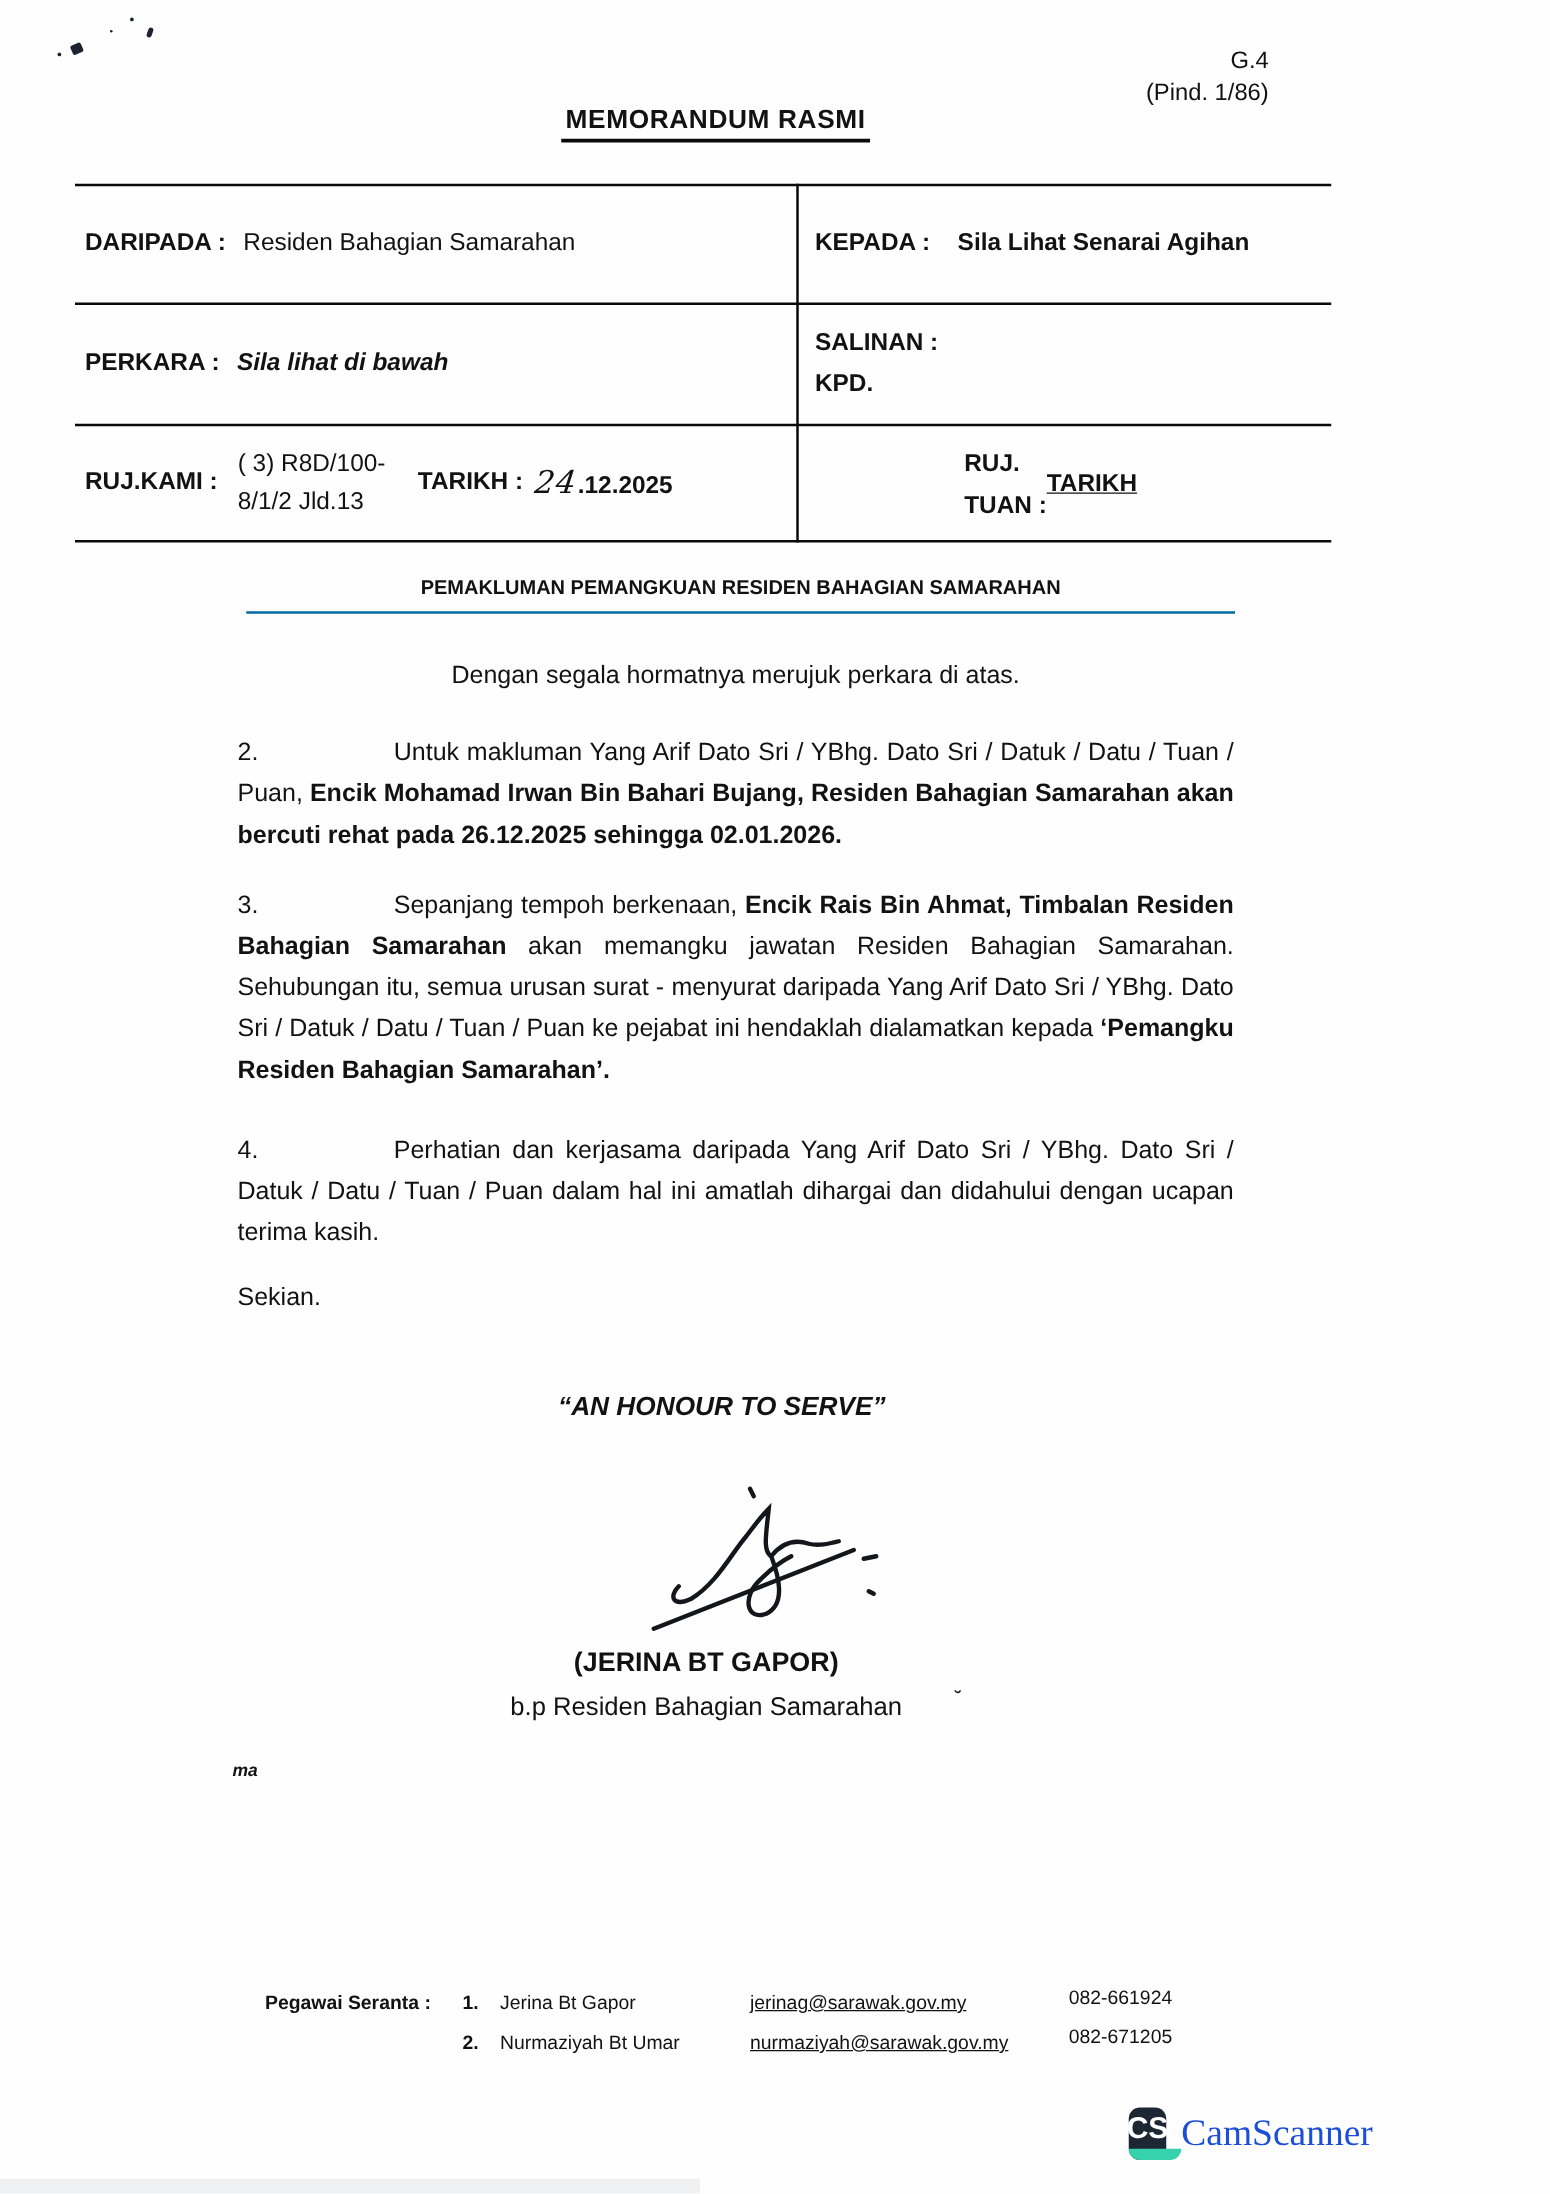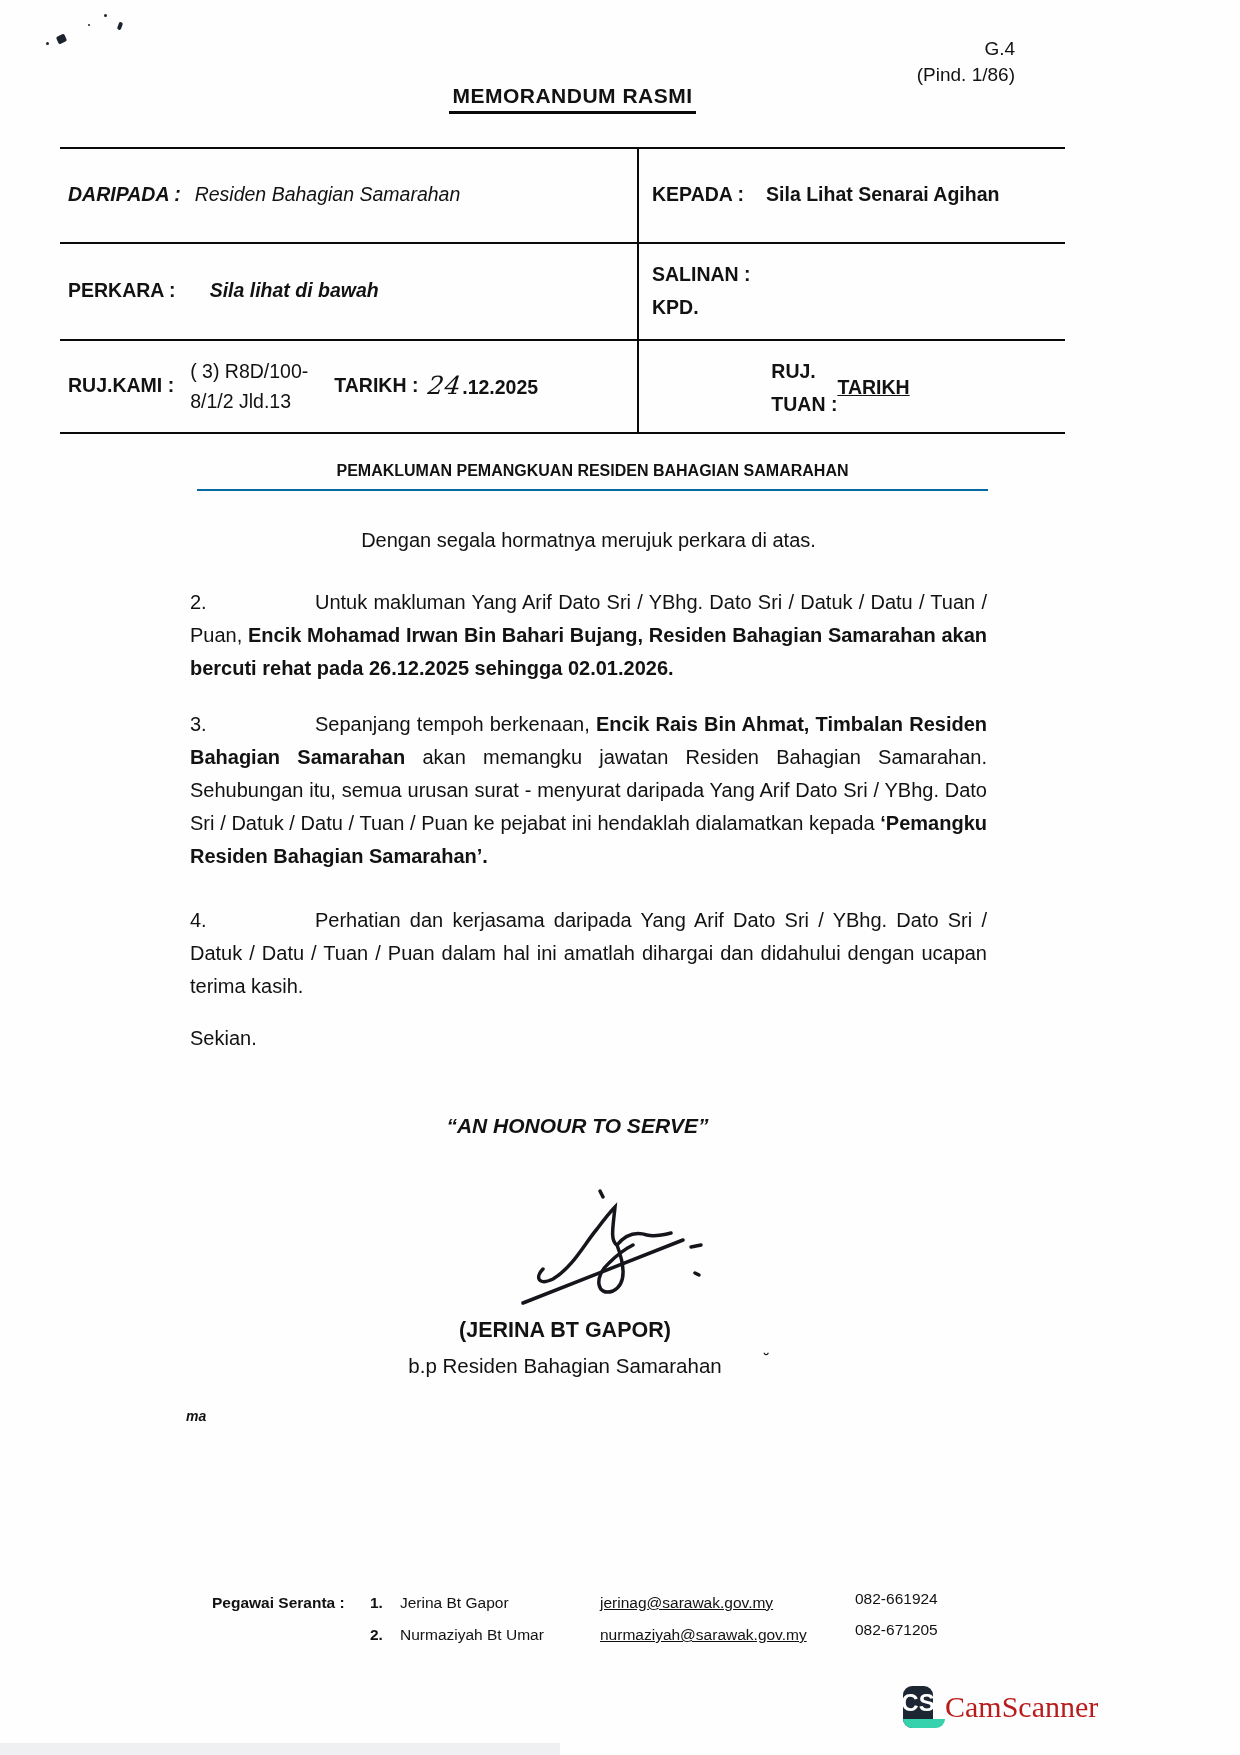--- a/index.html
+++ b/index.html
@@ -17,29 +17,29 @@
   .title-wrap{position:absolute;left:0;top:84px;width:1145px;text-align:center;}
   .title-wrap span{font-size:21px;font-weight:bold;letter-spacing:.5px;
                    border-bottom:3px solid #0a0a0a;padding:0 3px 4px 3px;}
 
   
   .hline{position:absolute;left:60px;width:1005px;height:2px;background:#0a0a0a;}
   .vline{position:absolute;left:637px;top:147px;width:2px;height:287px;background:#0a0a0a;}
 
   .cell{position:absolute;display:flex;align-items:center;font-size:19.5px;}
   .lbl{font-weight:bold;white-space:nowrap;}
-  .c-r1l{left:68px;top:147px;width:560px;height:95px;font-style:italic;}
+  .c-r1l{left:68px;top:147px;width:560px;height:95px;}
   .c-r1r{left:652px;top:147px;width:405px;height:95px;}
   .c-r2l{left:68px;top:242px;width:560px;height:97px;}
   .c-r2r{left:652px;top:242px;width:405px;height:97px;}
   .c-r3l{left:68px;top:339px;width:565px;height:93px;}
   .c-r3r{left:652px;top:339px;width:405px;height:97px;justify-content:center;}
   .val{margin-left:14px;}
   .val-bold{margin-left:22px;font-weight:bold;}
-  .val-bi{margin-left:34px;font-weight:bold;font-style:italic;}
+  .val-bi{margin-left:14px;font-weight:bold;font-style:italic;}
   .two-line{line-height:33px;}
   .ref-block{margin-left:16px;line-height:30px;white-space:nowrap;}
   .tarikh-lbl{margin-left:26px;}
   .date-val{margin-left:10px;font-weight:bold;white-space:nowrap;}
   .handwritten{display:inline-block;font-family:"DejaVu Serif", serif;font-style:italic;
                font-weight:400;font-size:25px;transform:skewX(-7deg);letter-spacing:1px;}
   .tarikh-right{font-weight:bold;padding-right:28px;text-decoration:underline;}
 
   
   .subject{position:absolute;left:197px;top:462px;width:791px;text-align:center;
@@ -85,21 +85,21 @@
   .scan-band{position:absolute;left:0;top:1743px;width:560px;height:12px;background:#eef0f2;}
 
   
   .cs-wrap{position:absolute;left:903px;top:1686px;display:flex;align-items:center;}
   .cs-badge{position:relative;width:30px;height:42px;background:#1c2733;border-radius:9px;
             display:flex;align-items:flex-start;justify-content:center;}
   .cs-badge .cs-txt{color:#ffffff;font-weight:bold;font-size:24px;line-height:34px;
                     font-family:"Liberation Sans", sans-serif;}
   .cs-strip{position:absolute;left:0;bottom:0;width:42px;height:9px;background:#35d2ad;
             border-radius:0 0 9px 9px;}
-  .cs-word{margin-left:12px;font-family:"Liberation Serif", serif;font-size:30px;color:#b91c1c;}
+  .cs-word{margin-left:12px;font-family:"Liberation Serif", serif;font-size:30px;color:#1d4ed8;}
 </style>
 </head>
 <body>
 
 <div class="page">
 
   <div class="speck" style="left:104px;top:14px;width:3px;height:3px;"></div>
   <div class="speck" style="left:118px;top:22px;width:4px;height:8px;transform:rotate(20deg);"></div>
   <div class="speck" style="left:88px;top:24px;width:2px;height:2px;"></div>
   <div class="speck" style="left:46px;top:42px;width:3px;height:3px;"></div>

